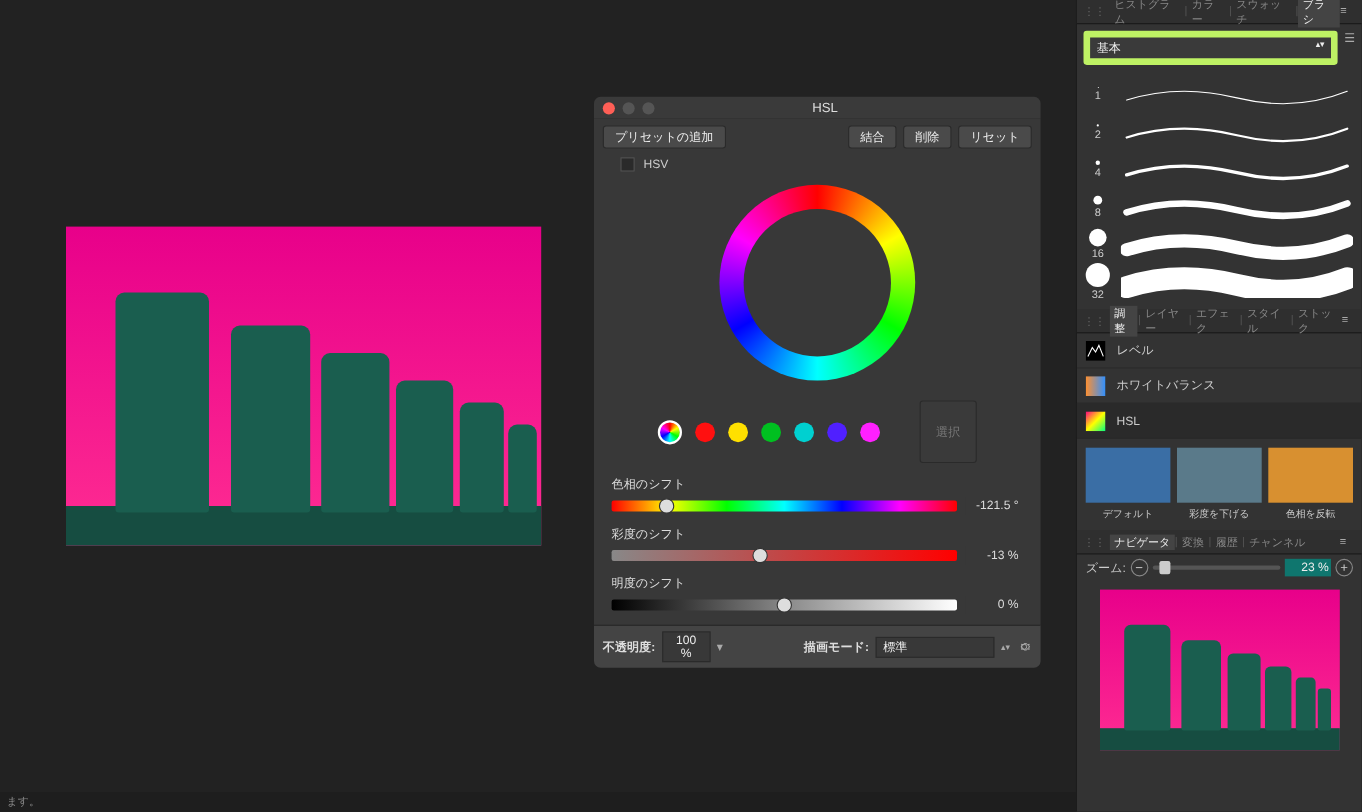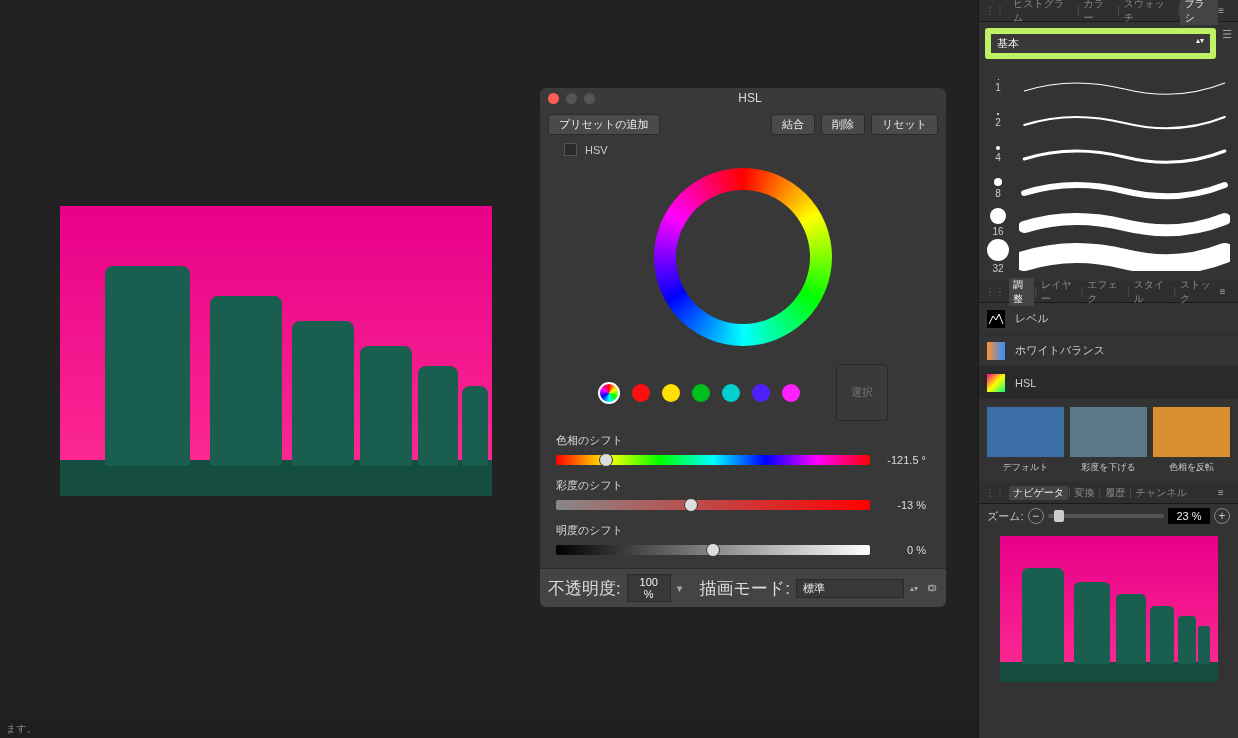--- a/index.html
+++ b/index.html
@@ -80,21 +80,21 @@
 }
 .slider-value {
   width: 52px; text-align: right; font-size: 11px; color: #ddd;
   background: #383838; padding: 2px 4px;
 }
 .hsl-footer {
   background: #444; border-radius: 0 0 6px 6px;
   display: flex; align-items: center; padding: 5px 8px; gap: 6px;
   border-top: 1px solid #2a2a2a;
 }
-.footer-label { font-size: 17px; color: #ddd; }
+.footer-label { font-size: 11px; color: #ddd; font-weight: bold; }
 .footer-input {
   background: #383838; border: 1px solid #2a2a2a; color: #eee;
   padding: 1px 6px; font-size: 11px; width: 44px; text-align: center;
 }
 .footer-select {
   background: #383838; border: 1px solid #2a2a2a; color: #eee;
   padding: 1px 6px; font-size: 11px; width: 108px;
 }
 .gear-icon { width: 14px; height: 14px; color: #aaa; }
 
@@ -142,21 +142,21 @@
 .nav-row { display: flex; align-items: center; padding: 4px 8px; gap: 4px; }
 .zoom-label { font-size: 11px; color: #ccc; }
 .zoom-btn {
   width: 16px; height: 16px; border: 1px solid #888; border-radius: 50%;
   display: flex; align-items: center; justify-content: center;
   color: #ccc; font-size: 12px; cursor: pointer; line-height: 1;
 }
 .zoom-slider { flex: 1; height: 4px; background: #555; position: relative; border-radius: 2px; }
 .zoom-thumb { position: absolute; top: -4px; left: 6px; width: 10px; height: 12px; background: #ccc; border-radius: 2px; }
 .zoom-value {
-  width: 42px; background: #000000; text-align: center; font-size: 11px;
+  width: 42px; background: #0f766e; text-align: right; font-size: 11px;
   padding: 2px; color: #eee;
 }
 .nav-thumb {
   margin: 8px auto; width: 218px; height: 146px;
   background: linear-gradient(to bottom, #e8008a, #ff2d92);
   position: relative;
 }
 .statusbar {
   position: absolute; left: 0; bottom: 0; width: 978px; height: 18px;
   background: #1e1e1e; color: #888; font-size: 10px; padding: 2px 6px;

